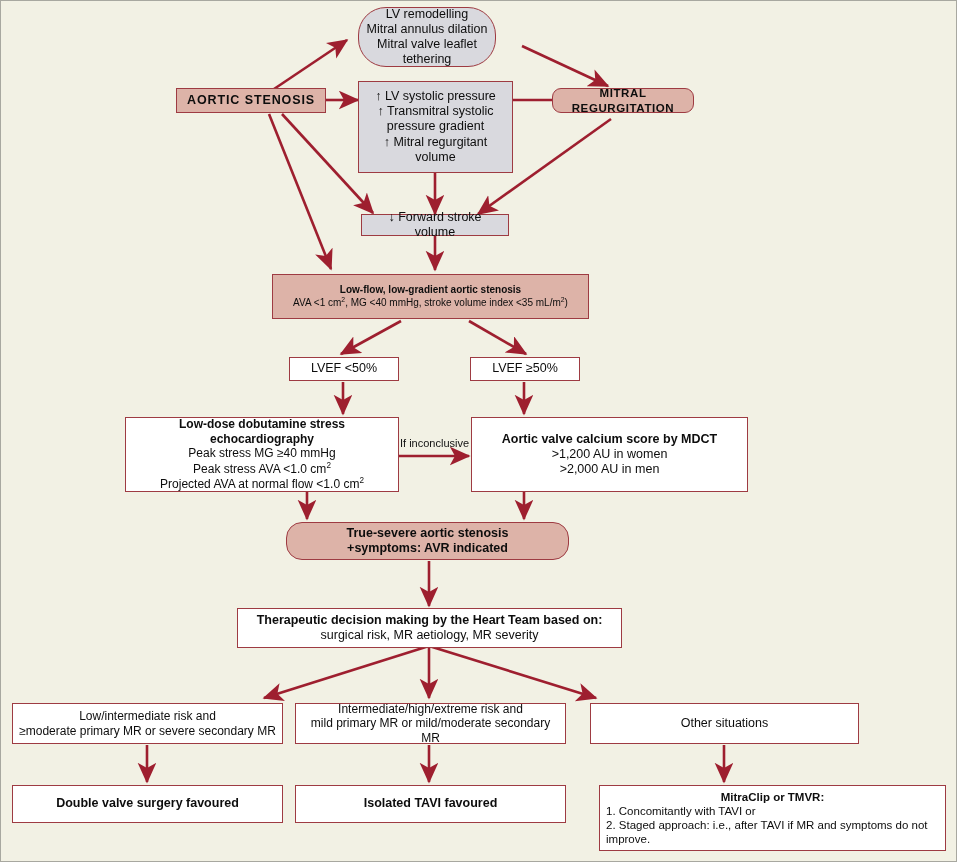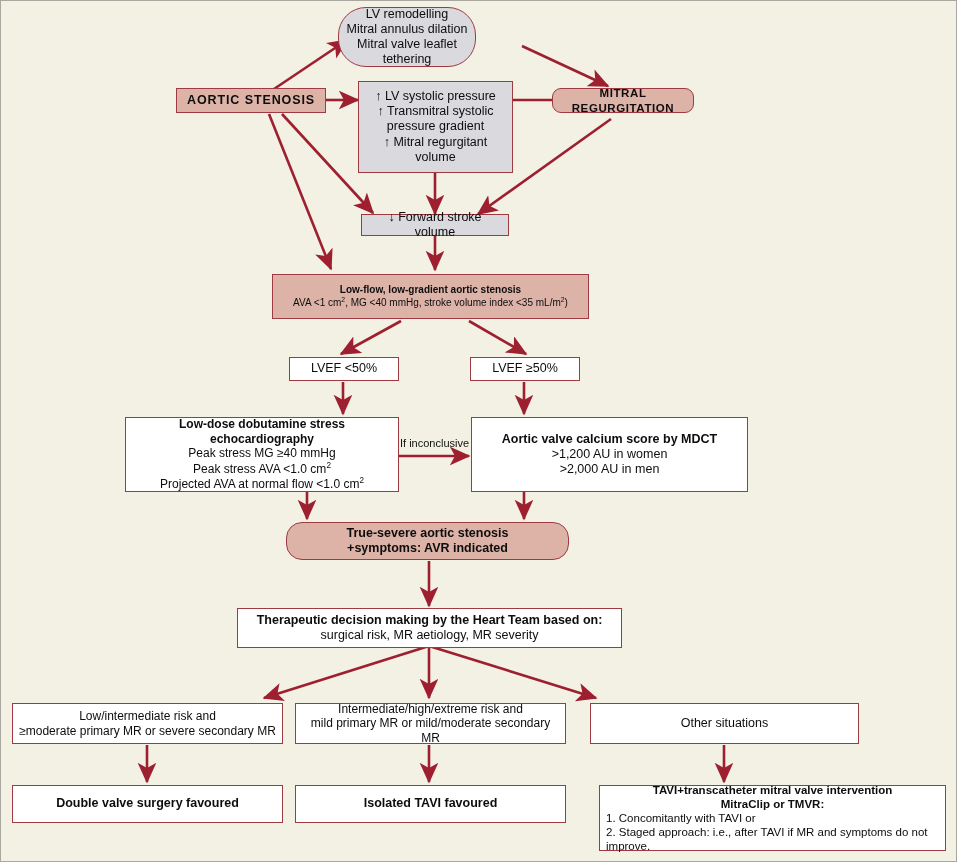--- a/index.html
+++ b/index.html
@@ -91,21 +91,21 @@
       <path d="M428,645 L263,697"></path>
       <path d="M428,645 L428,697"></path>
       <path d="M428,645 L595,697"></path>
 
       <path d="M146,744 L146,781"></path>
       <path d="M428,744 L428,781"></path>
       <path d="M723,744 L723,781"></path>
     </g>
   </svg>
 
-  <div class="node n-gray" style="left:337px;top:6px;width:138px;height:60px;font-size:12.5px;border-radius:28px;">
+  <div class="node n-gray" style="left:357px;top:6px;width:138px;height:60px;font-size:12.5px;border-radius:28px;">
     <div>
       <span class="ln">LV remodelling</span>
       <span class="ln">Mitral annulus dilation</span>
       <span class="ln">Mitral valve leaflet tethering</span>
     </div>
   </div>
 
   <div class="node n-pink caps" style="left:175px;top:87px;width:150px;height:25px;">
     <span>AORTIC STENOSIS</span>
   </div>
@@ -197,20 +197,19 @@
   <div class="node n-white" style="left:11px;top:784px;width:271px;height:38px;font-size:12.5px;">
     <span class="bold">Double valve surgery favoured</span>
   </div>
 
   <div class="node n-white" style="left:294px;top:784px;width:271px;height:38px;font-size:12.5px;">
     <span class="bold">Isolated TAVI favoured</span>
   </div>
 
   <div class="node n-white left-txt" style="left:598px;top:784px;width:347px;height:66px;font-size:11.5px;">
     <div style="width:100%;">
-      <span class="ln bold" style="text-align:center;">TAVI+transcatheter mitral valve intervention</span>
       <span class="ln bold" style="text-align:center;">MitraClip or TMVR:</span>
       <span class="ln" style="text-align:left;">1. Concomitantly with TAVI or</span>
       <span class="ln" style="text-align:left;">2. Staged approach: i.e., after TAVI if MR and symptoms do not improve.</span>
     </div>
   </div>
 
 </div>
 
 </body></html>

